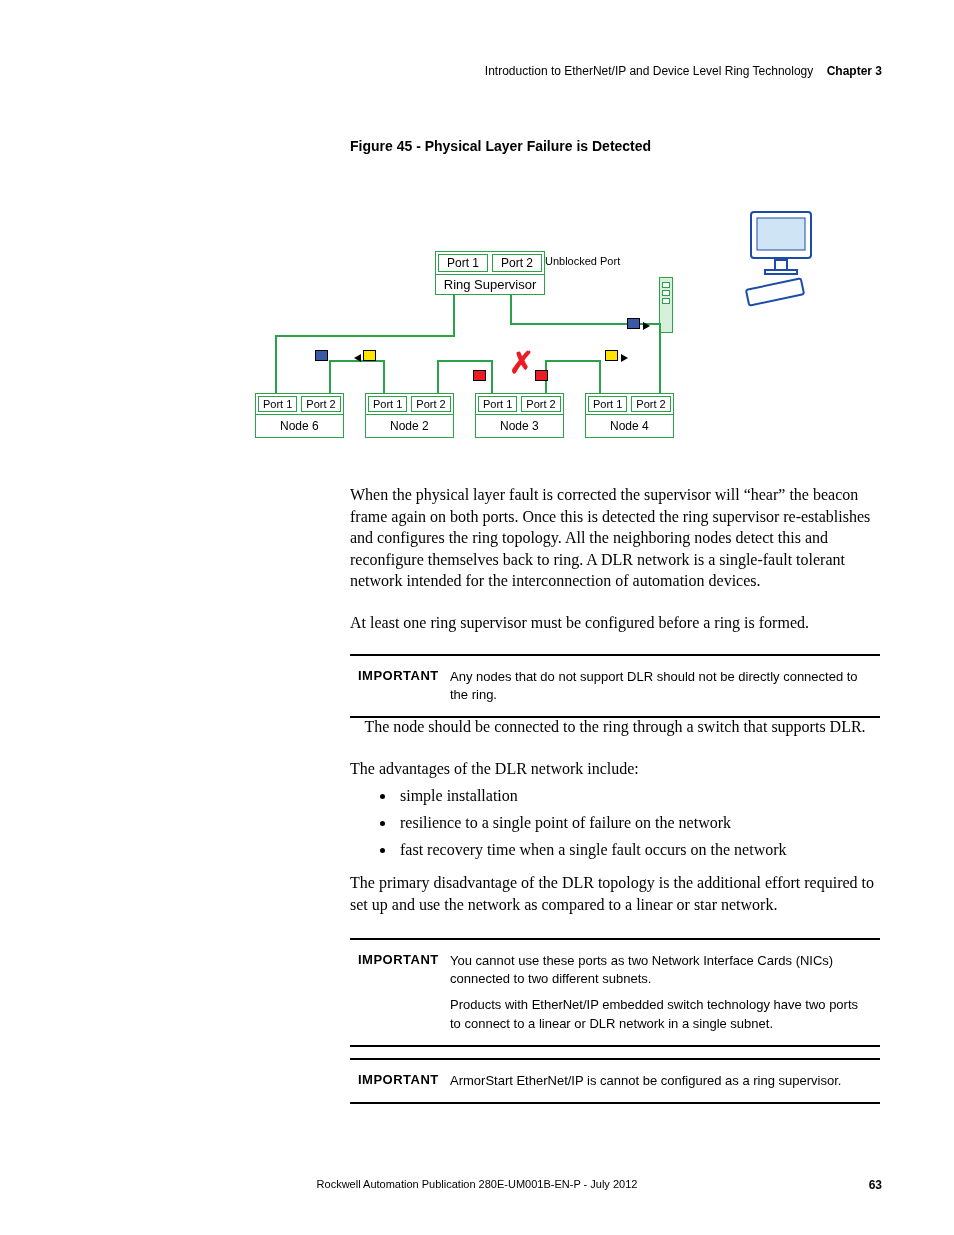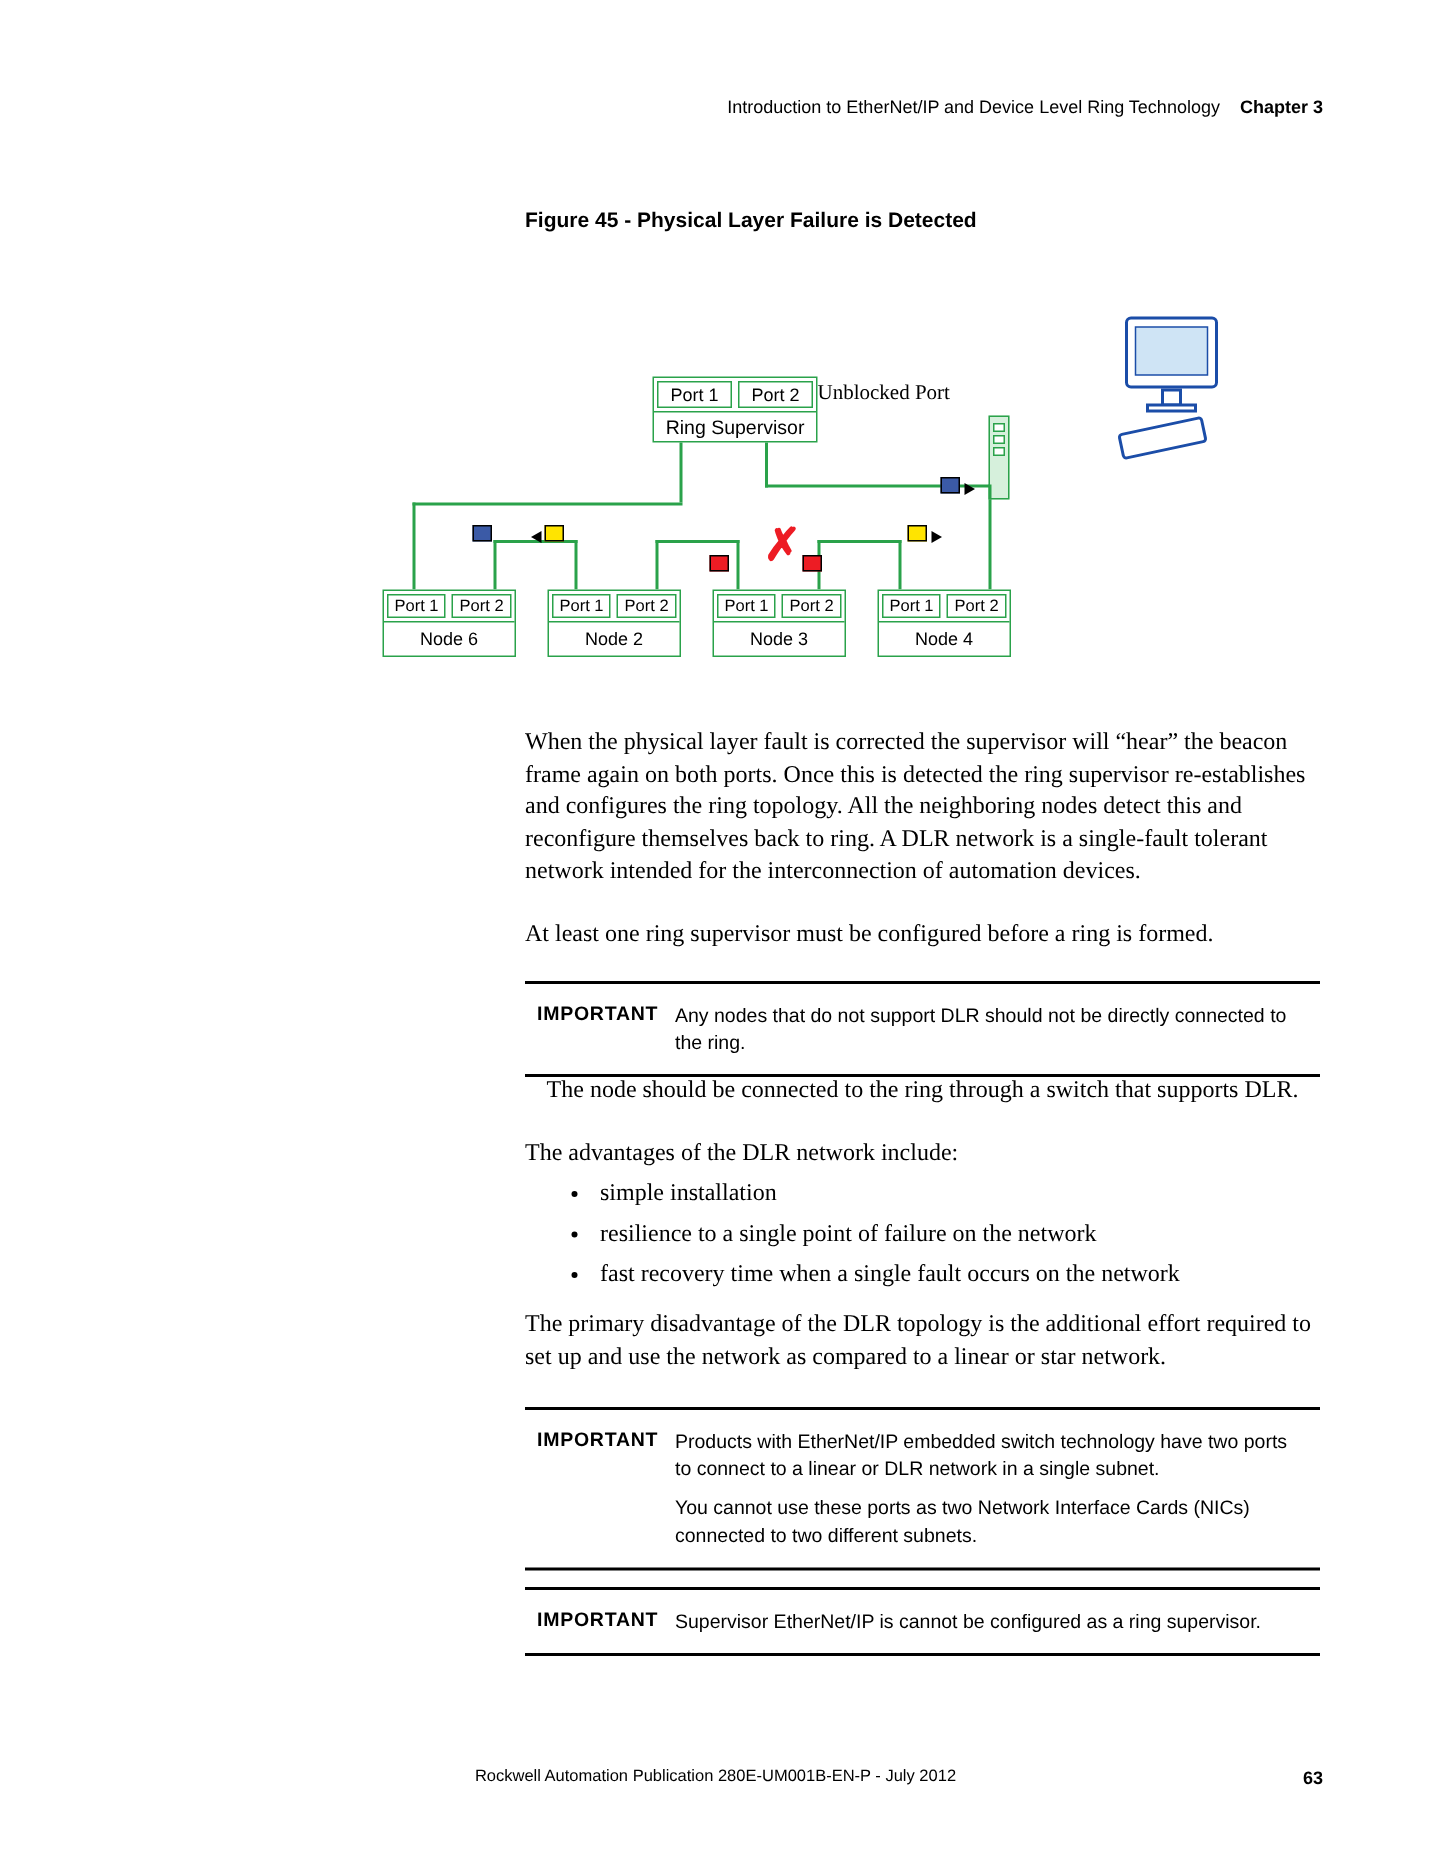--- a/index.html
+++ b/index.html
@@ -61,22 +61,22 @@
     border: 1px solid #2aa24a;
     padding: 1px 8px;
     margin: 2px;
     font-size: 12px;
   }
   .supervisor-label { padding: 2px 6px; border-top: 1px solid #2aa24a; }
   .unblocked-label {
     position: absolute;
     top: 60px;
     left: 290px;
-    font-family: Liberation Serif, serif;
-    font-size: 14px;
+    font-family: Liberation Sans, sans-serif;
+    font-size: 11px;
     text-align: center;
     line-height: 1.2;
   }
   .node-box {
     position: absolute;
     border: 1px solid #2aa24a;
     background: #fff;
     font-family: Arial, sans-serif;
     font-size: 12px;
     text-align: center;
@@ -289,26 +289,26 @@
   <li>simple installation</li>
   <li>resilience to a single point of failure on the network</li>
   <li>fast recovery time when a single fault occurs on the network</li>
 </ul>
 
 <div class="body-text" style="top:872px;">The primary disadvantage of the DLR topology is the additional effort required to set up and use the network as compared to a linear or star network.</div>
 
 <div class="important-box" style="top:938px;">
   <div class="important-label">IMPORTANT</div>
   <div class="important-body">
+    <p>You cannot use these ports as two Network Interface Cards (NICs) connected to two different subnets.</p>
     <p>Products with EtherNet/IP embedded switch technology have two ports to connect to a linear or DLR network in a single subnet.</p>
-    <p>You cannot use these ports as two Network Interface Cards (NICs) connected to two different subnets.</p>
   </div>
 </div>
 
 <div class="important-box" style="top:1058px;">
   <div class="important-label">IMPORTANT</div>
-  <div class="important-body">Supervisor EtherNet/IP is cannot be configured as a ring supervisor.</div>
+  <div class="important-body">ArmorStart EtherNet/IP is cannot be configured as a ring supervisor.</div>
 </div>
 
 <div class="footer">
   <span>Rockwell Automation Publication 280E-UM001B-EN-P - July 2012</span>
   <span class="pagenum">63</span>
 </div>
 
 </body></html>

